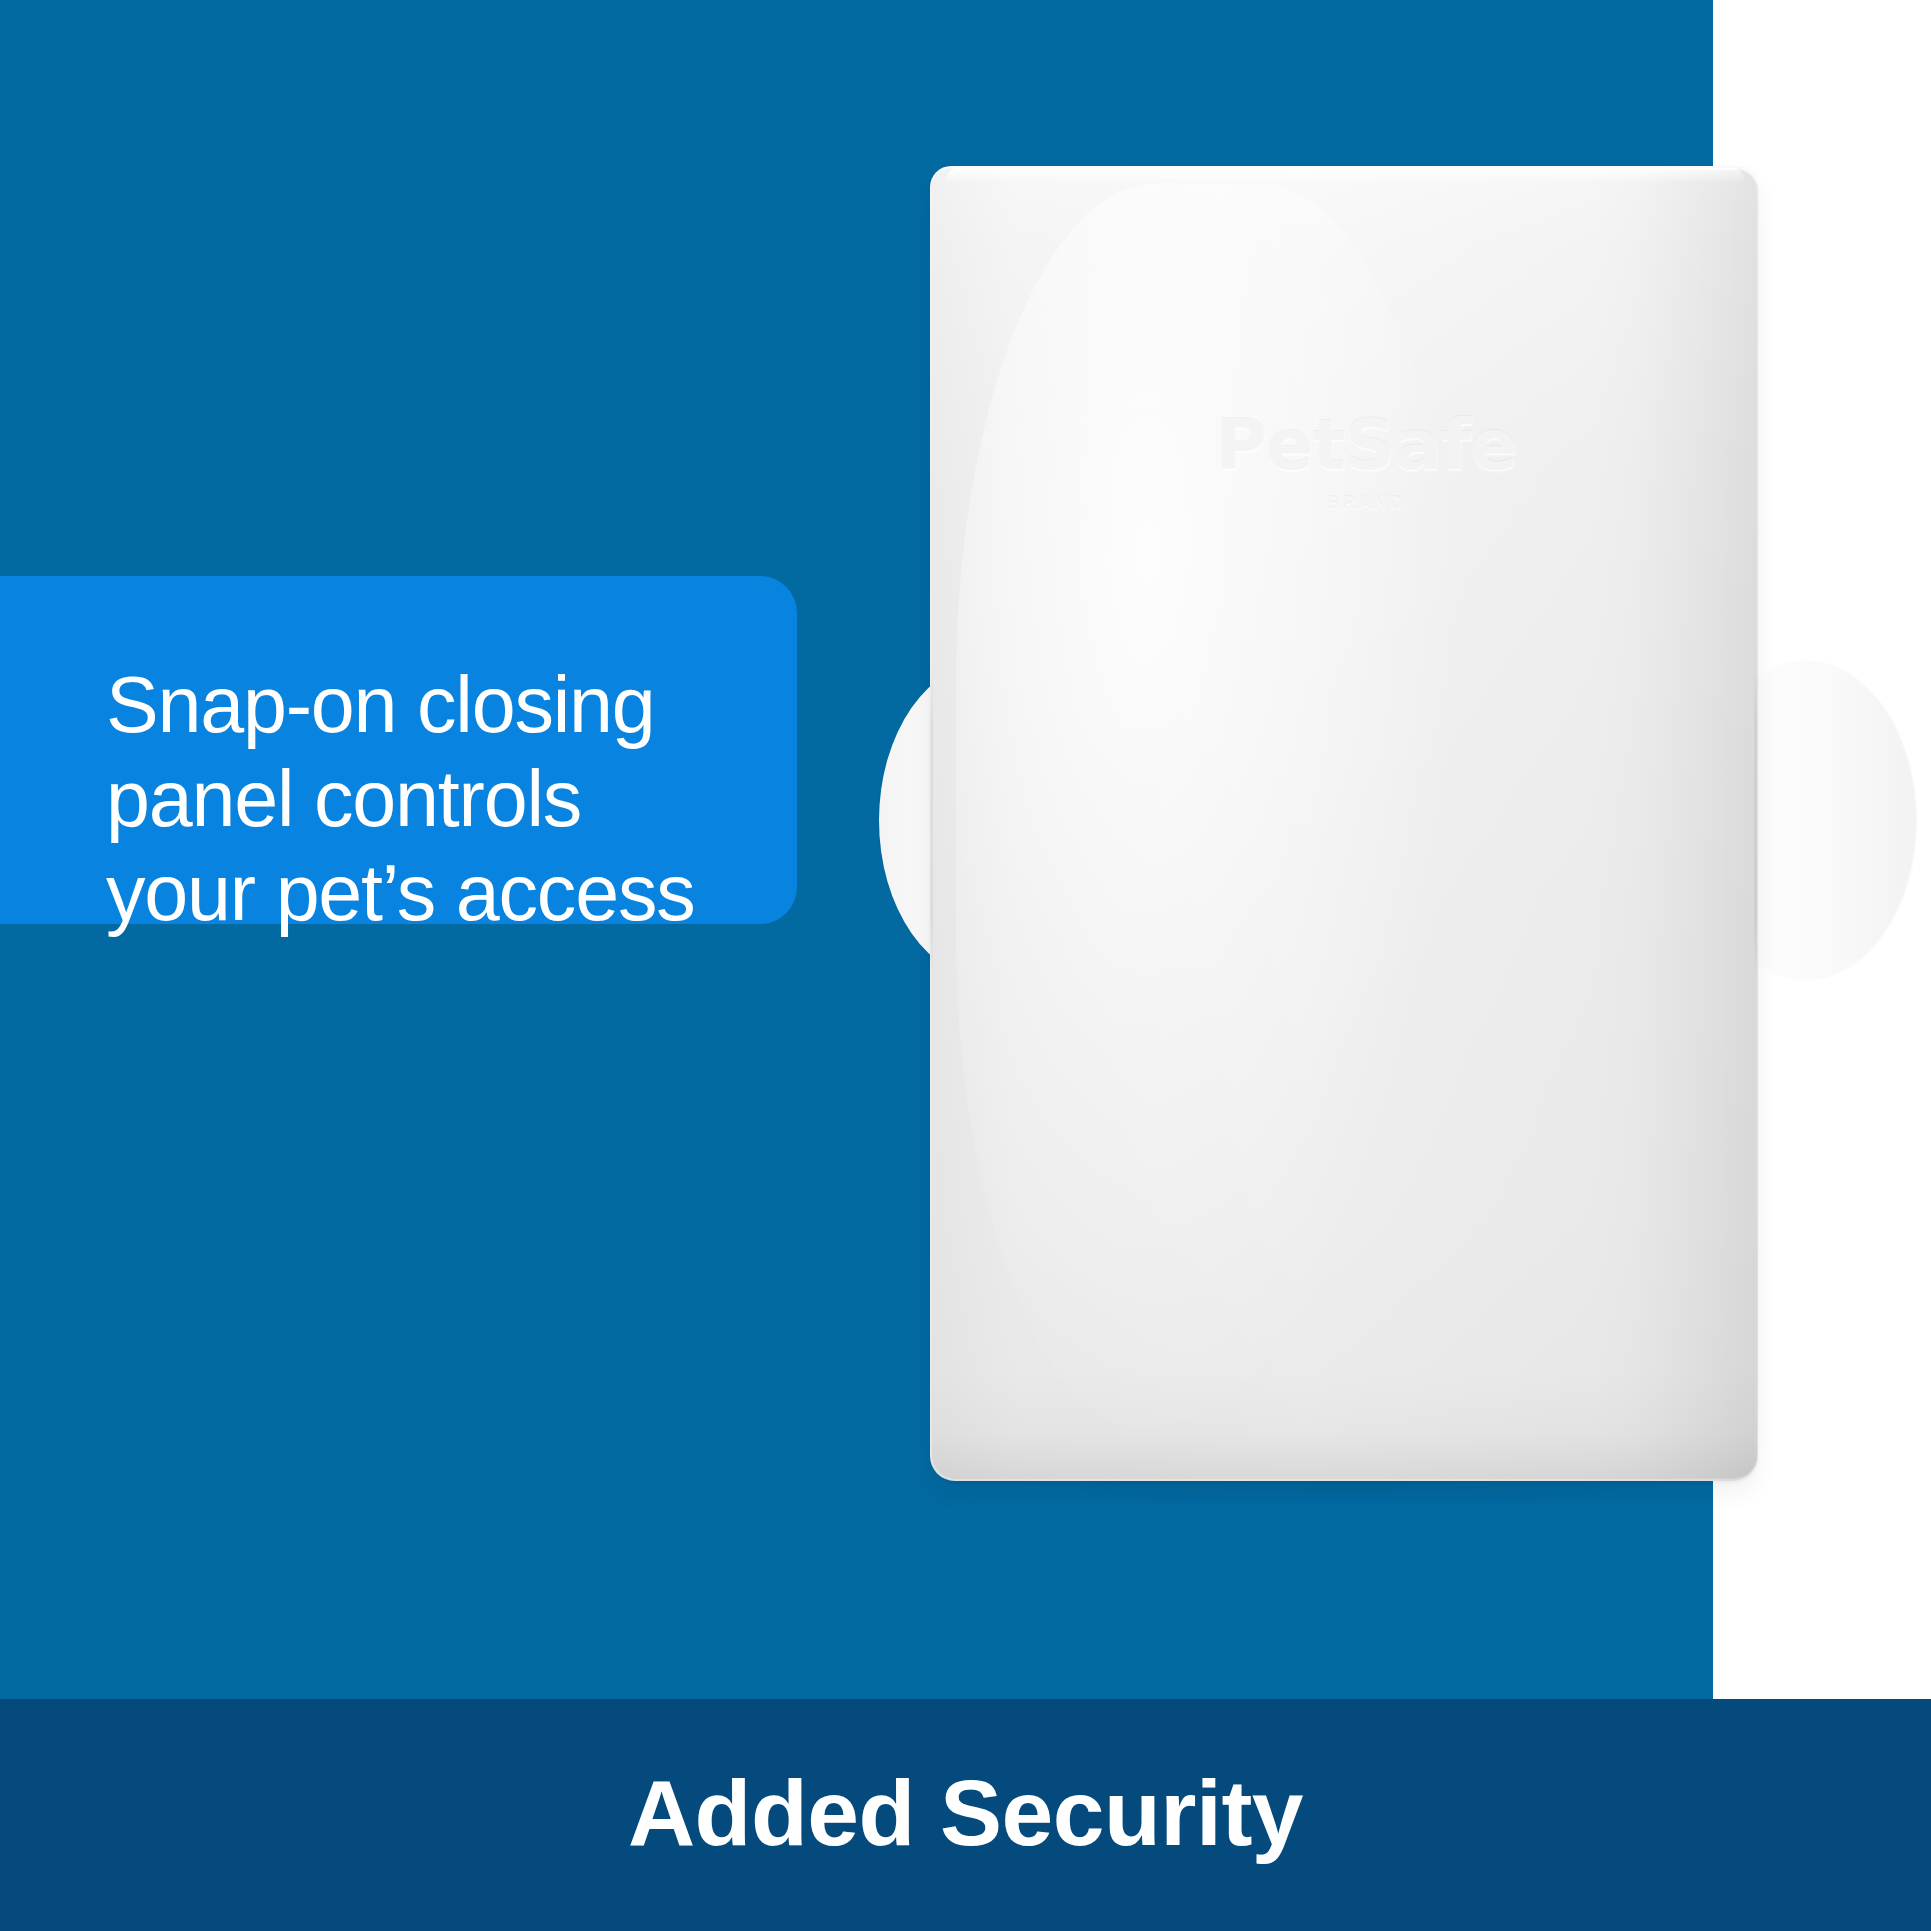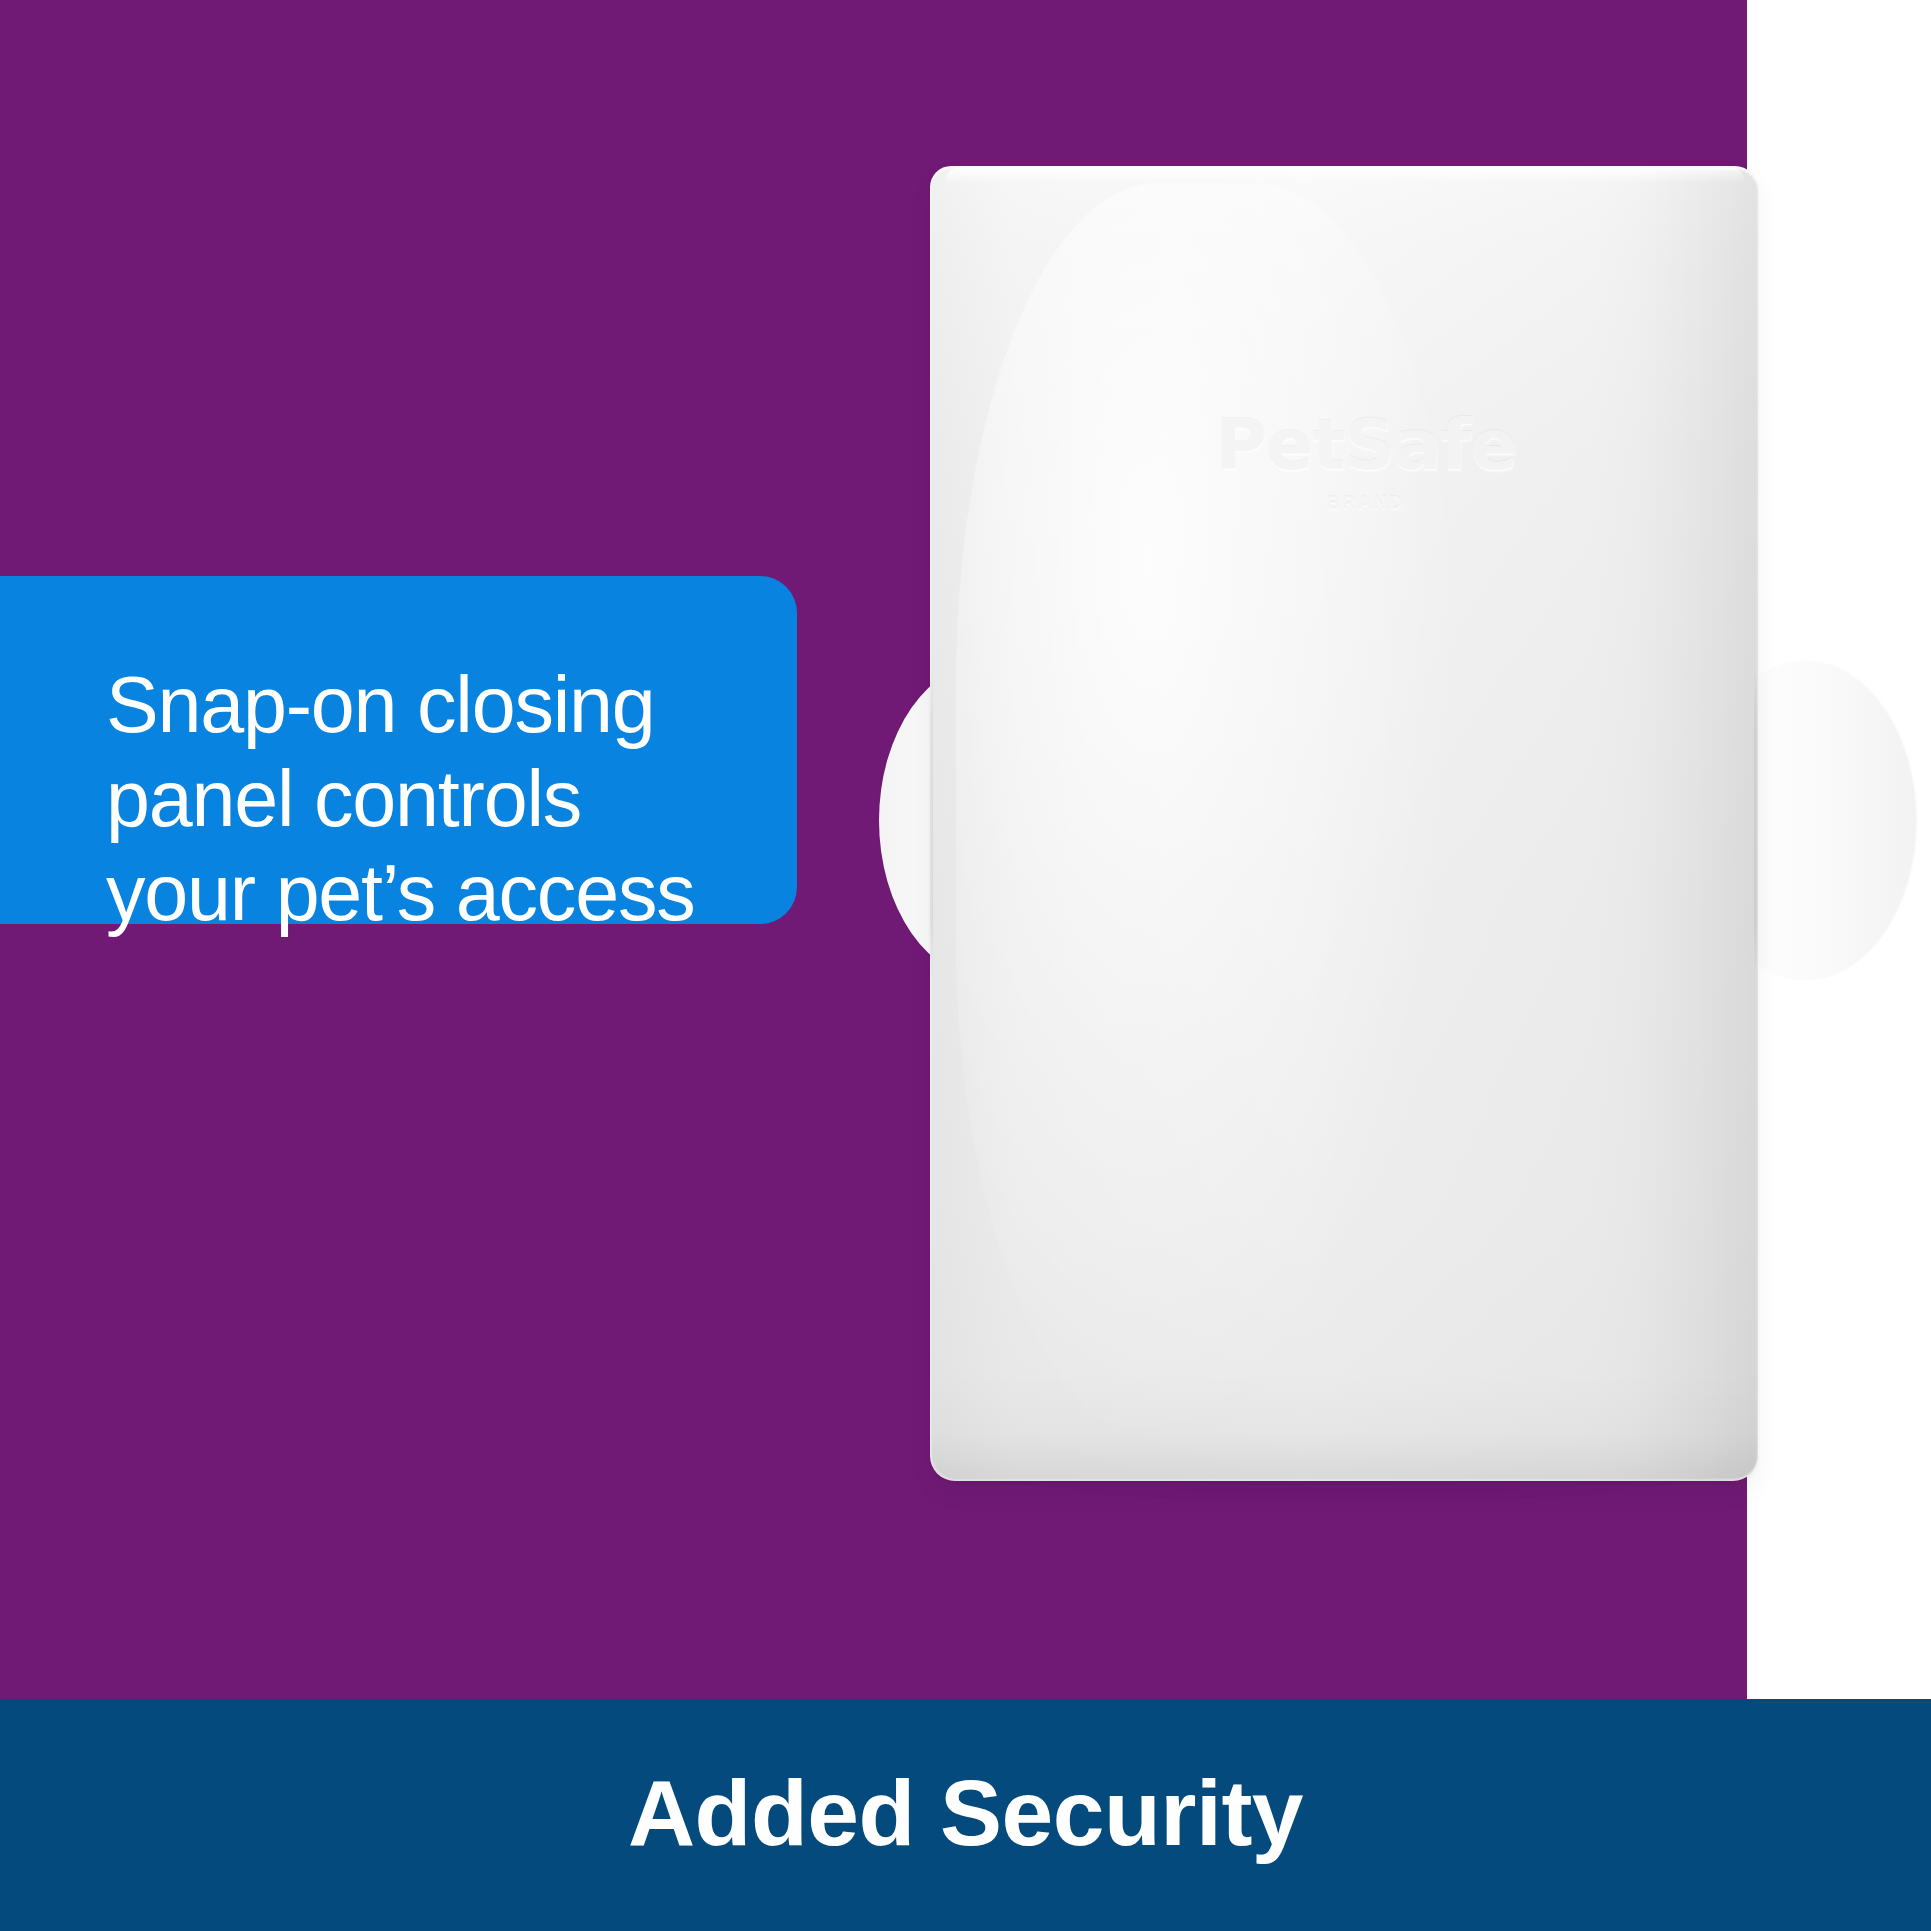--- a/index.html
+++ b/index.html
@@ -16,22 +16,21 @@
     font-family: "Liberation Sans", sans-serif;
   }
 
   
   #product-photo {
     position: absolute;
     left: 0;
     top: 0;
     width: 1713px;
     height: 1699px;
-    background: #701a75;
-    padding-left: 34px;
+    background: #0369a1;
   }
 
   
   .panel-shadow {
     position: absolute;
     left: 941px;
     top: 1419px;
     width: 811px;
     height: 77px;
     border-radius: 50%;

